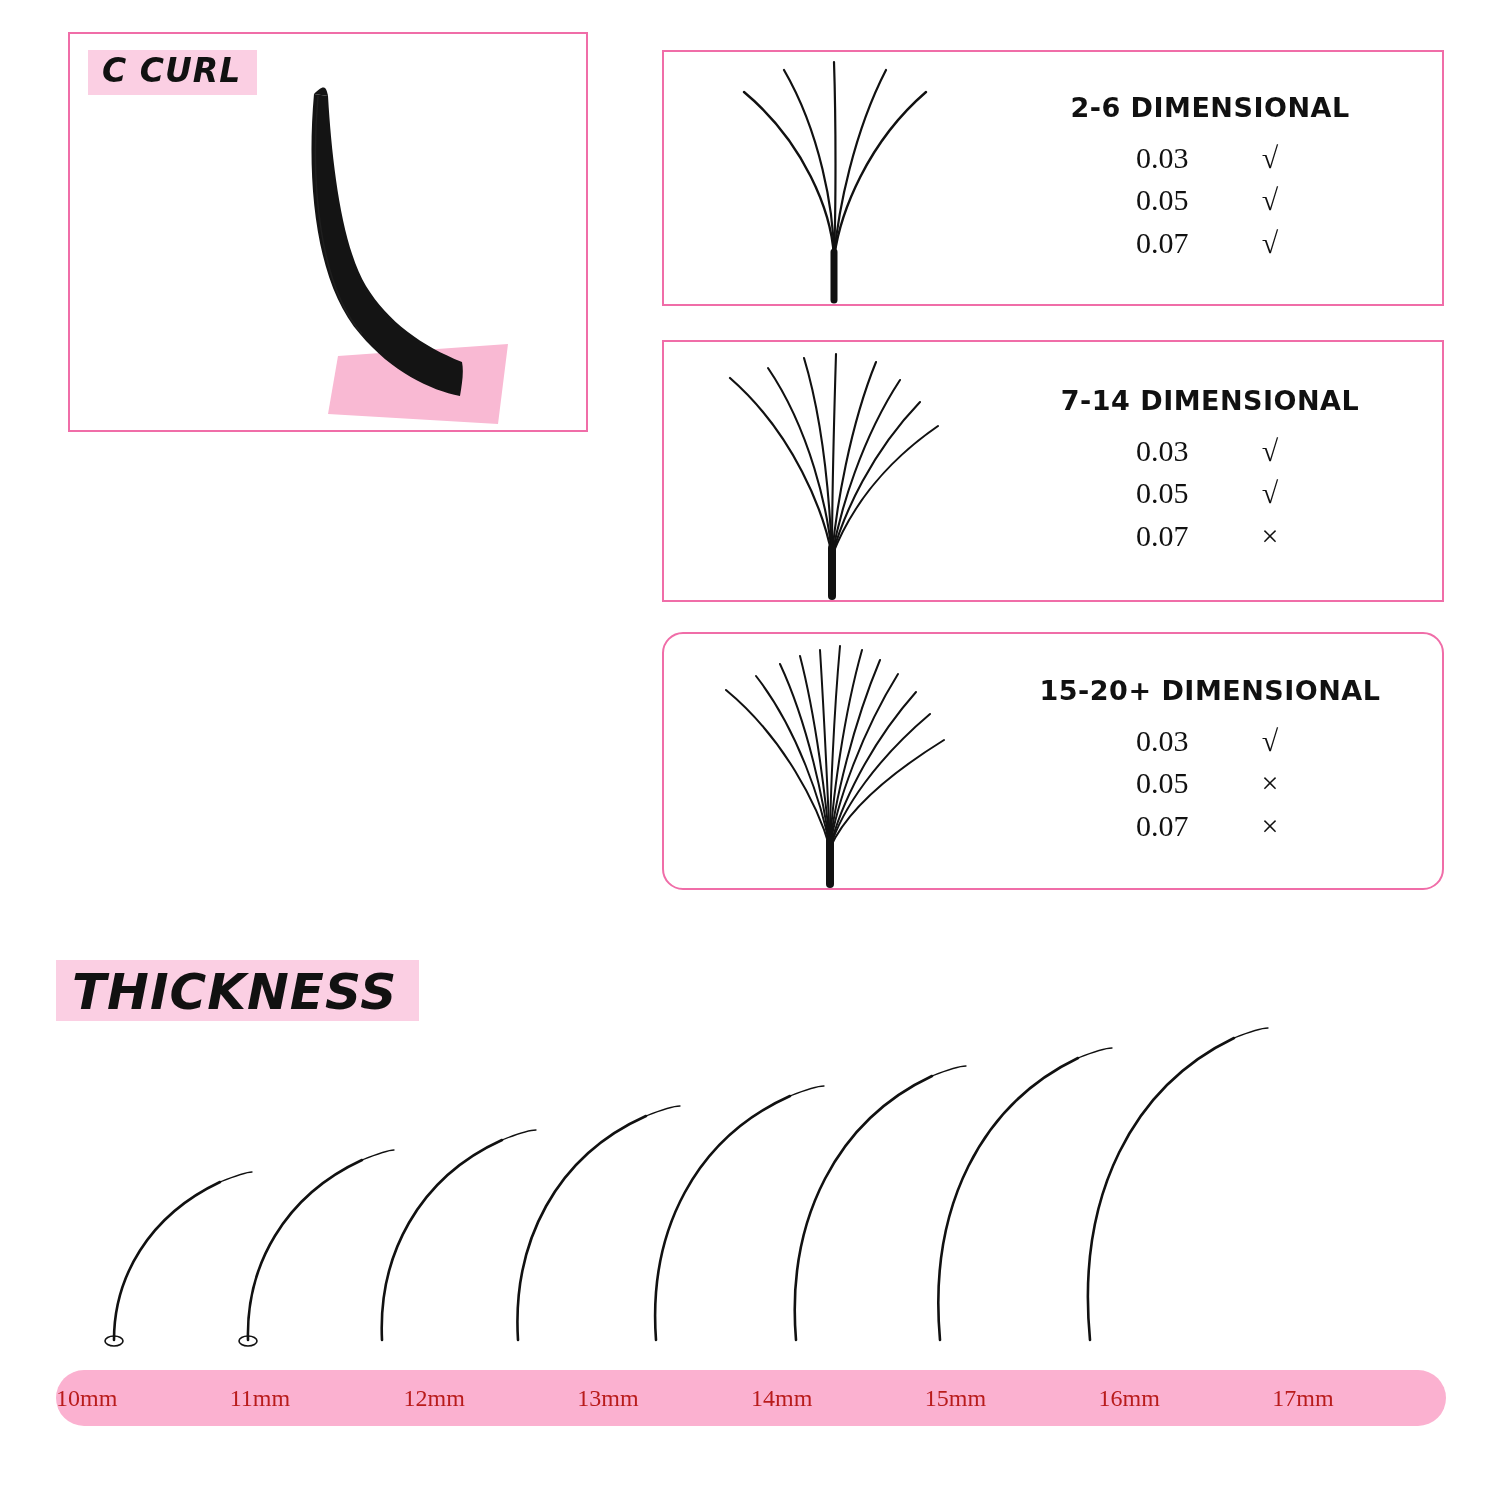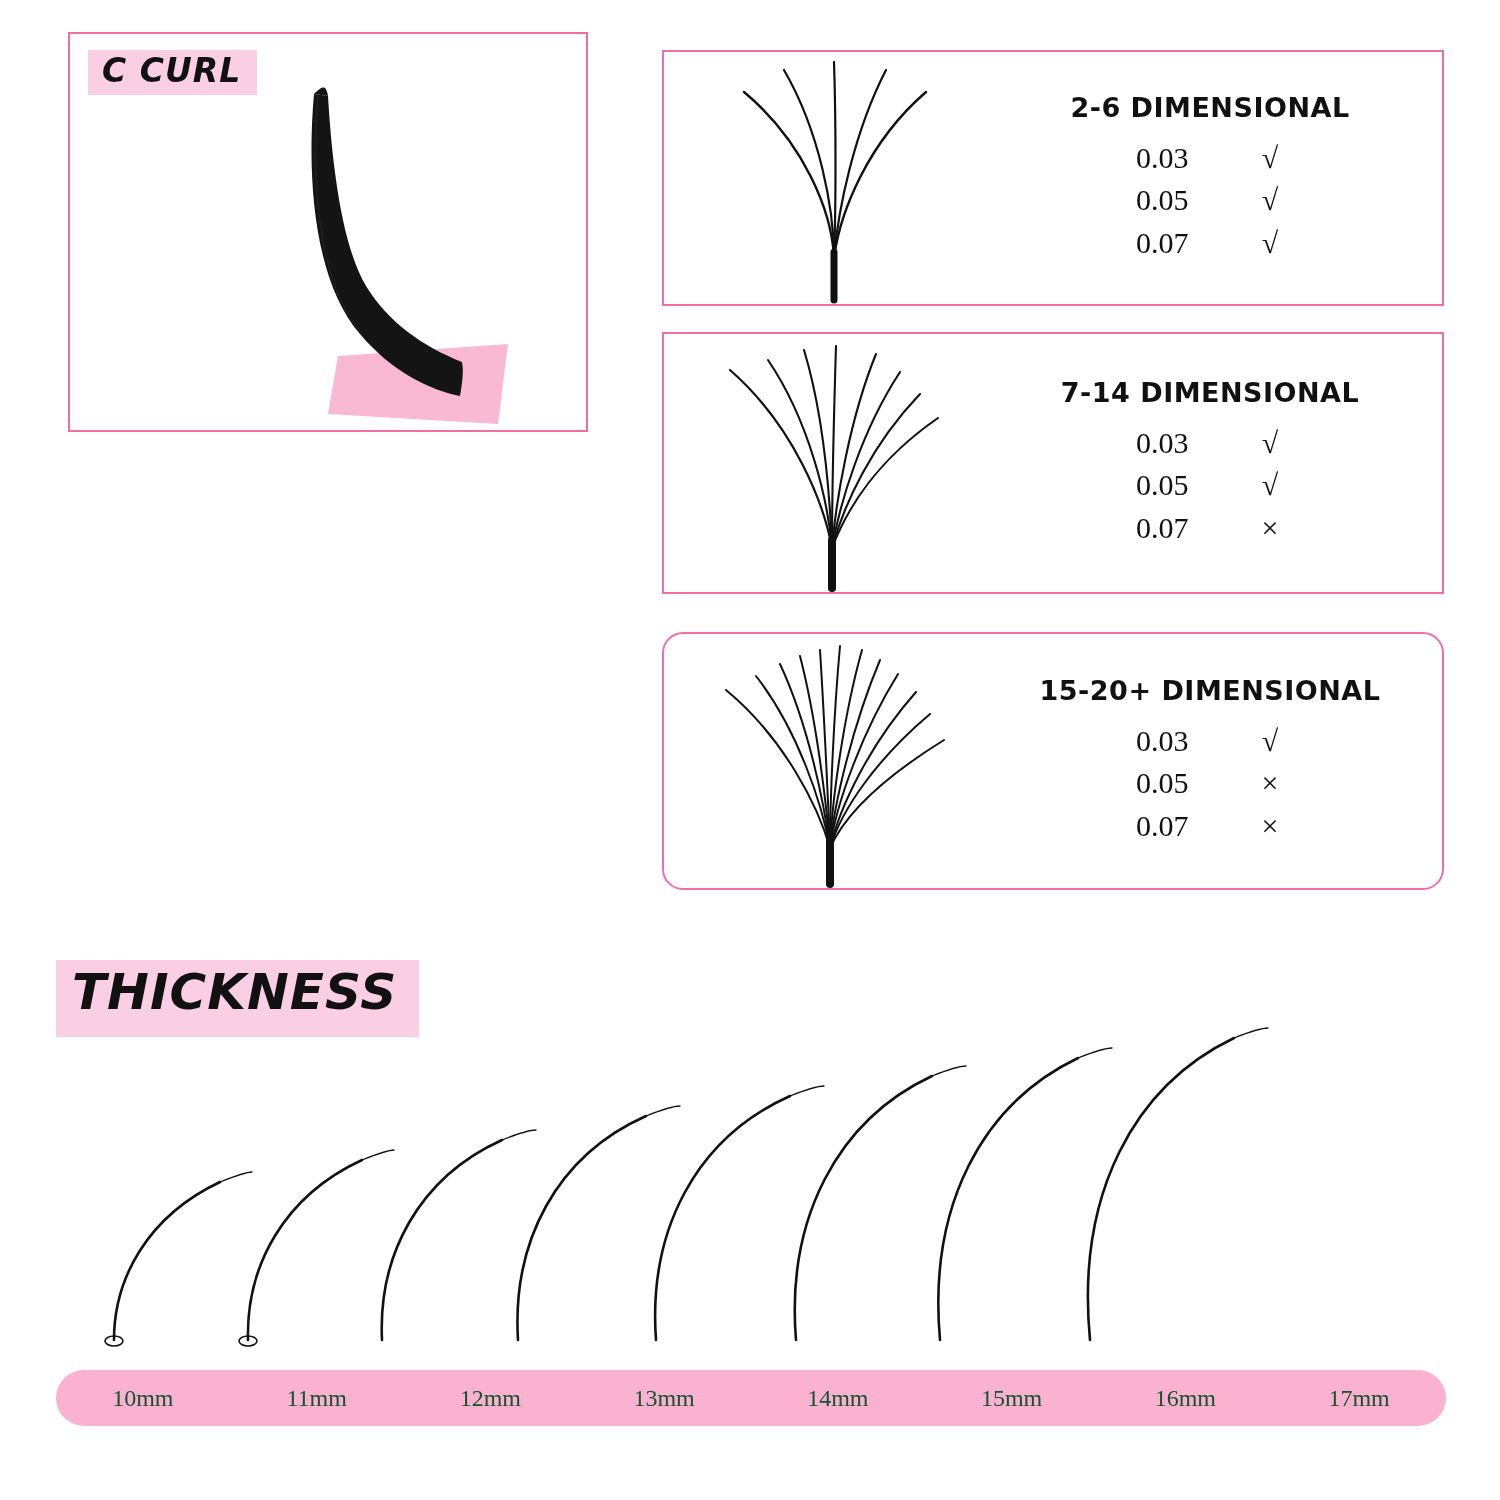--- a/index.html
+++ b/index.html
@@ -45,21 +45,21 @@
 
   
   .dim-panel {
     position: absolute;
     border: 2px solid #f06da8;
     background: #fff;
     display: flex;
     align-items: center;
   }
   #dim-panel-0 { left: 662px; top: 50px;  width: 782px; height: 256px; }
-  #dim-panel-1 { left: 662px; top: 332px; width: 782px; height: 262px; }
+  #dim-panel-1 { left: 662px; top: 340px; width: 782px; height: 262px; }
   #dim-panel-2 { left: 662px; top: 632px; width: 782px; height: 258px; border-radius: 21px; }
 
   .dim-fan {
     width: 340px;
     height: 100%;
     position: relative;
     flex: none;
   }
   .dim-info {
     flex: 1;
@@ -85,21 +85,21 @@
   }
   .dim-row .val { width: 86px; text-align: left; }
   .dim-row .mark { width: 28px; text-align: center; font-size: 30px; }
 
   
   .thickness-label {
     position: absolute;
     left: 56px;
     top: 960px;
     background: #fbcfe3;
-    padding: 6px 22px 18px 16px;
+    padding: 6px 22px 2px 16px;
     font-family: "DejaVu Sans", sans-serif;
     font-weight: 700;
     font-style: italic;
     font-size: 50px;
     letter-spacing: 1px;
     color: #111;
     line-height: 1.05;
   }
 
   .lash-row {
@@ -116,24 +116,24 @@
     top: 1370px;
     width: 1390px;
     height: 56px;
     background: #fbb1d0;
     border-radius: 28px;
     display: flex;
     align-items: center;
   }
   .scale-tick {
     flex: 1;
-    text-align: center;
+    text-align: left;
     font-family: "Liberation Serif", serif;
     font-size: 24px;
-    color: #14532d;
+    color: #b91c1c;
   }
 </style>
 </head>
 <body>
 
 <div class="page">
 
   <div class="curl-panel" id="curl-panel-0">
     <div class="curl-art">
       <svg width="516" height="396" viewBox="0 0 516 396">

